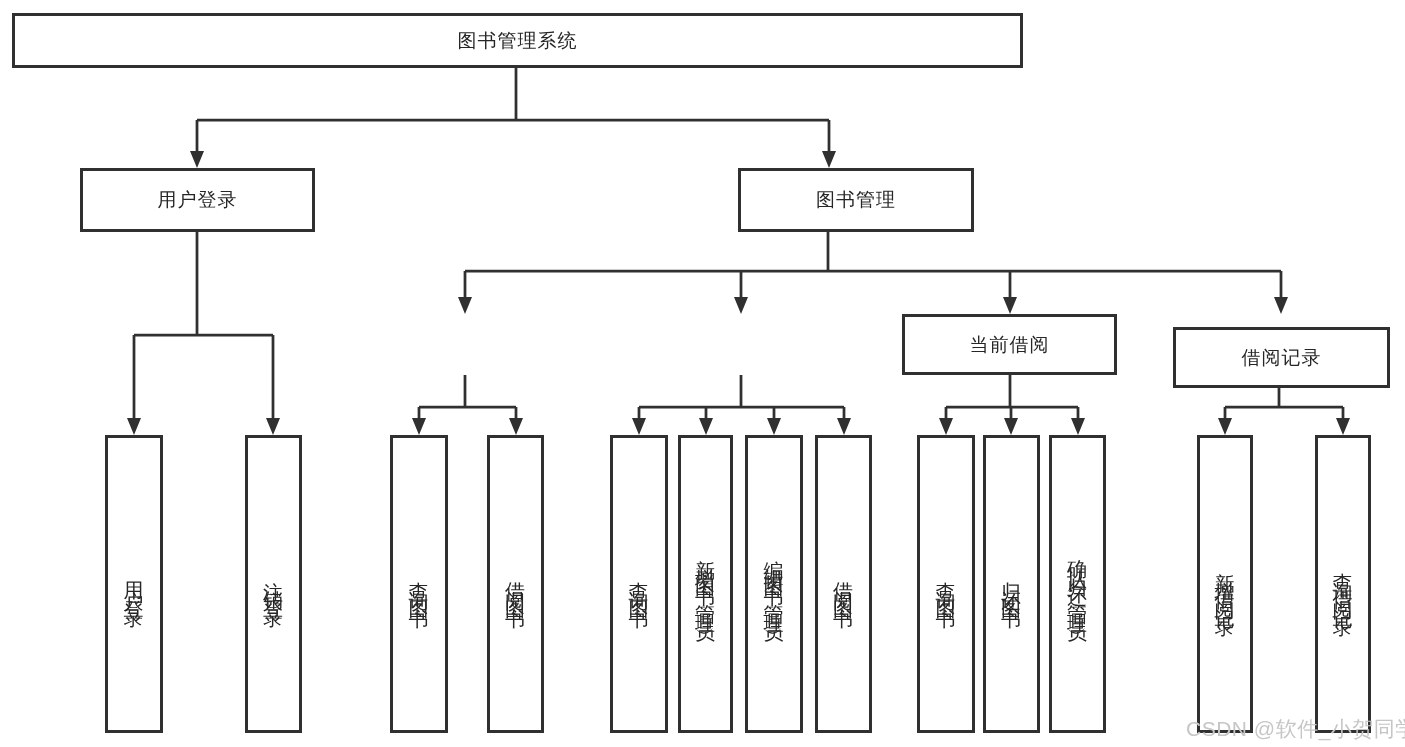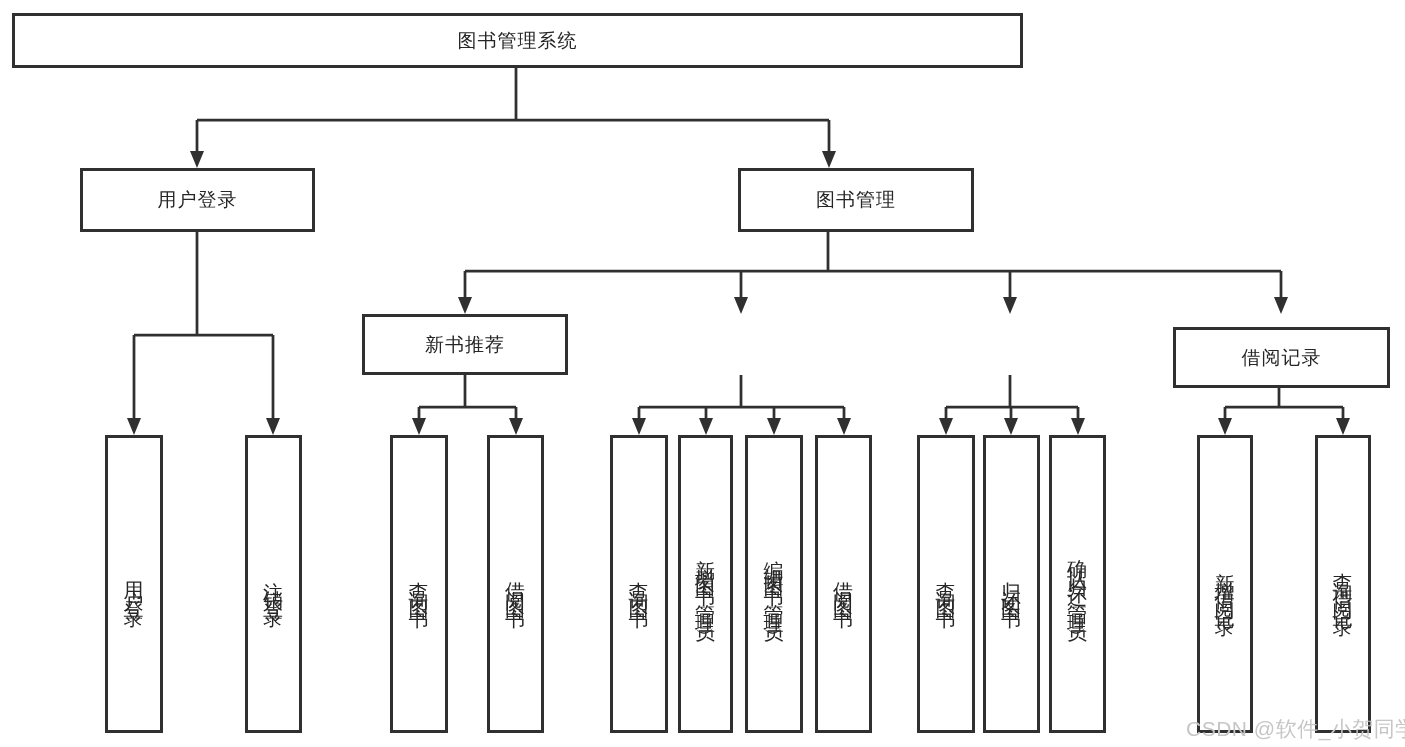--- a/index.html
+++ b/index.html
@@ -95,22 +95,22 @@
     <span>图书管理系统</span>
   </div>
 
   <div class="box hbox" style="left:80px; top:168px; width:235px; height:64px;">
     <span>用户登录</span>
   </div>
   <div class="box hbox" style="left:710px; top:168px; width:236px; height:64px;margin-left:28px;">
     <span>图书管理</span>
   </div>
 
-  <div class="box hbox" style="left:362px; top:314px; width:206px; height:61px;">
-    <span>新书推荐</span>
+  <div class="box hbox" style="left:902px; top:314px; width:215px; height:61px;">
+    <span>当前借阅</span>
   </div>
   <div class="box hbox" style="left:1173px; top:314px; width:217px; height:61px;margin-top:13px;">
     <span>借阅记录</span>
   </div>
 
   <div class="box vbox" style="left:105px; top:435px; width:58px; height:298px;">
     <span class="vtext">用户登录</span>
   </div>
   <div class="box vbox" style="left:245px; top:435px; width:57px; height:298px;">
     <span class="vtext">注销登录</span>

